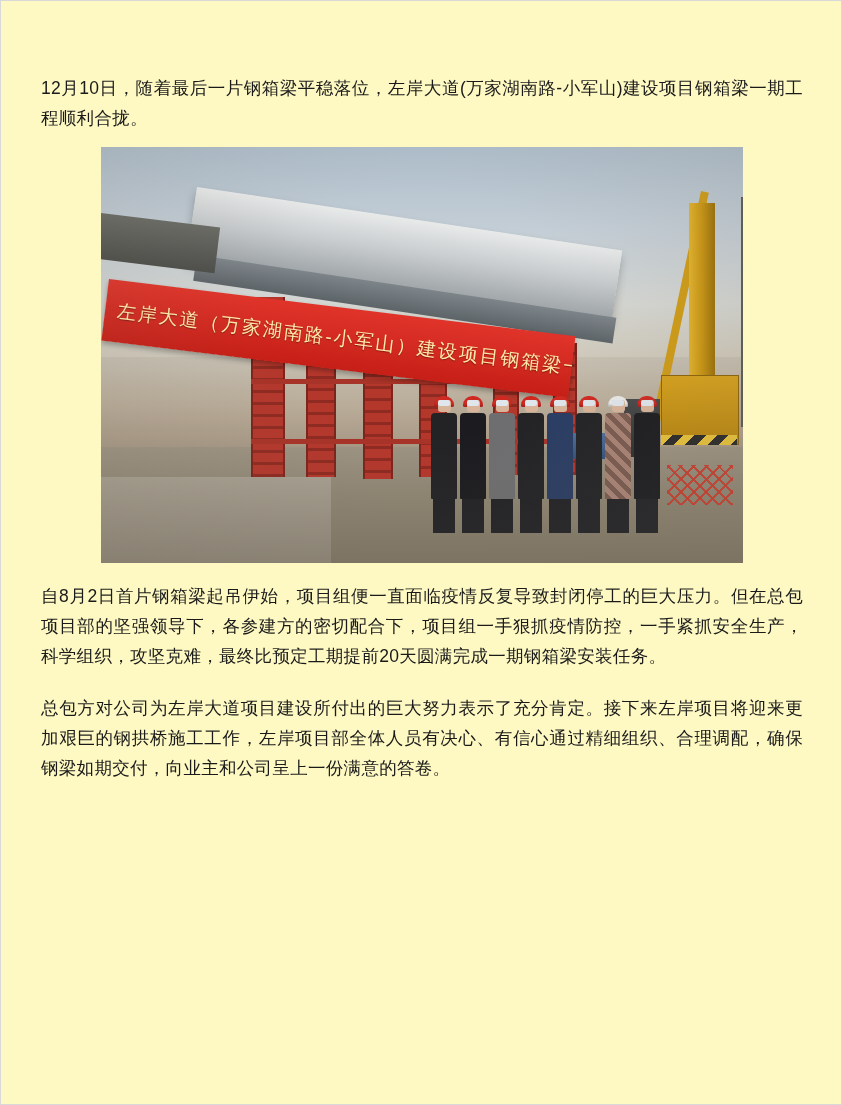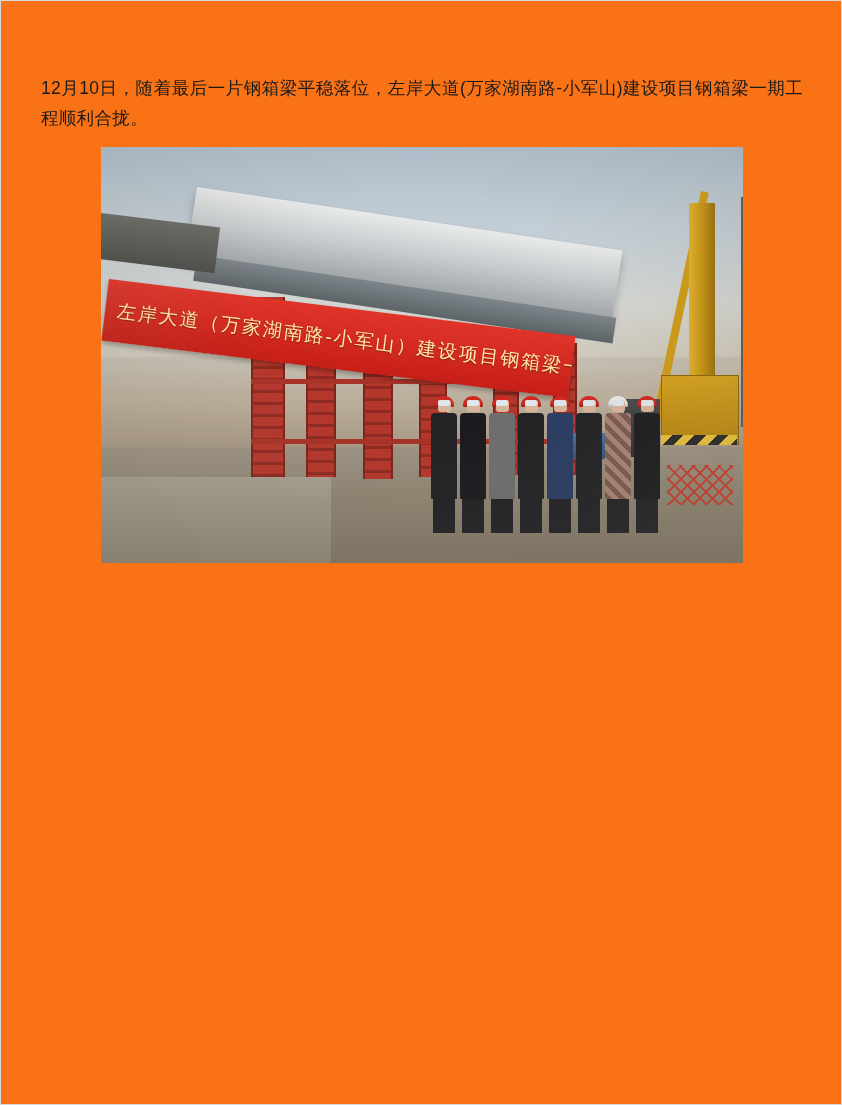--- a/index.html
+++ b/index.html
@@ -11,21 +11,21 @@
     width: 842px;
     height: 1105px;
     font-family: "Liberation Sans", sans-serif;
     overflow: hidden;
   }
   .page {
     position: relative;
     width: 842px;
     height: 1105px;
     box-sizing: border-box;
-    background: #f97316;
+    background: #fef9c3;
     border: 1px solid #d8d8d8;
   }
   .article {
     position: absolute;
     left: 40px;
     top: 72px;
     width: 762px;
   }
   .para {
     font-size: 17.5px;
@@ -348,15 +348,17 @@
               </div>
             <div class="body"></div>
             <div class="legs"></div>
           </div>
         </div>
 
         <div class="haze"></div>
       </div>
     </div>
 
+    <p class="para">自8月2日首片钢箱梁起吊伊始，项目组便一直面临疫情反复导致封闭停工的巨大压力。但在总包项目部的坚强领导下，各参建方的密切配合下，项目组一手狠抓疫情防控，一手紧抓安全生产，科学组织，攻坚克难，最终比预定工期提前20天圆满完成一期钢箱梁安装任务。</p>
+    <p class="para">总包方对公司为左岸大道项目建设所付出的巨大努力表示了充分肯定。接下来左岸项目将迎来更加艰巨的钢拱桥施工工作，左岸项目部全体人员有决心、有信心通过精细组织、合理调配，确保钢梁如期交付，向业主和公司呈上一份满意的答卷。</p>
 
   </article>
 </div>
 
 </body></html>

